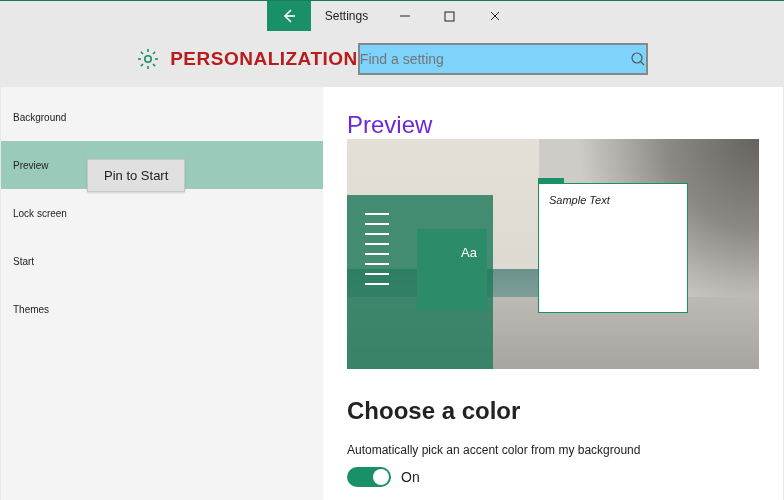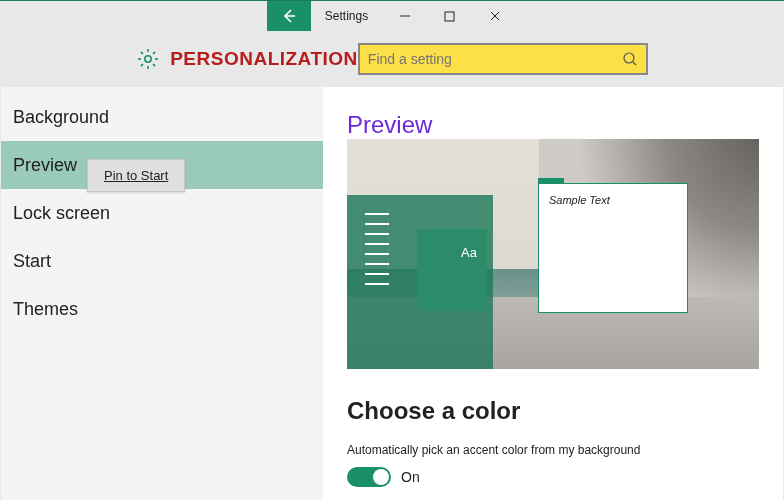--- a/index.html
+++ b/index.html
@@ -33,48 +33,48 @@
 
   .header-row {
     height: 56px; display: flex; align-items: center; padding: 0 12px;
     background: #e8e8e8;
   }
   .gear { width: 24px; height: 24px; margin-right: 10px; color: #1a9068; }
   .page-title { font-size: 19px; font-weight: 600; color: #b91c1c; letter-spacing: 0.5px; }
   .header-spacer { flex: 1; }
   .search-box {
     width: 290px; height: 32px; border: 2px solid #888;
-    display: flex; align-items: center; padding: 0 8px; background: #fde047;
+    display: flex; align-items: center; padding: 0 0; background: #7dd3fc;
   }
   .search-input {
     flex: 1; border: none; outline: none; background: transparent;
     font-size: 14px; color: #666;
   }
   .search-icon { width: 16px; height: 16px; color: #555; }
 
   .body {
     flex: 1; display: flex; background: #fff; overflow: hidden;
   }
   .sidebar {
     width: 322px; background: #f4f4f4; padding-top: 6px; position: relative;
     display: flex; flex-direction: column;
   }
   .nav-item {
     height: 48px; display: flex; align-items: center; padding: 0 12px;
-    font-size: 18px; color: #222;
+    font-size: 10px; color: #222;
   }
   .nav-item.selected { background: #9acbba; }
 
   .context-menu {
     position: absolute; top: 72px; left: 86px;
     background: #e0e0e0; border: 1px solid #c8c8c8;
     padding: 4px 2px; box-shadow: 0 1px 2px rgba(0,0,0,0.15);
   }
   .context-item {
-    padding: 4px 14px; font-size: 13px; color: #222; white-space: nowrap; text-decoration: underline;
+    padding: 4px 14px; font-size: 13px; color: #222; white-space: nowrap;
   }
 
   .content {
     flex: 1; padding: 24px 24px 0 24px; overflow: hidden; position: relative;
   }
   .h-preview { font-size: 24px; font-weight: 400; color: #6d28d9; }
 
   .preview-box {
     width: 412px; height: 230px; position: relative; overflow: hidden;
   }

